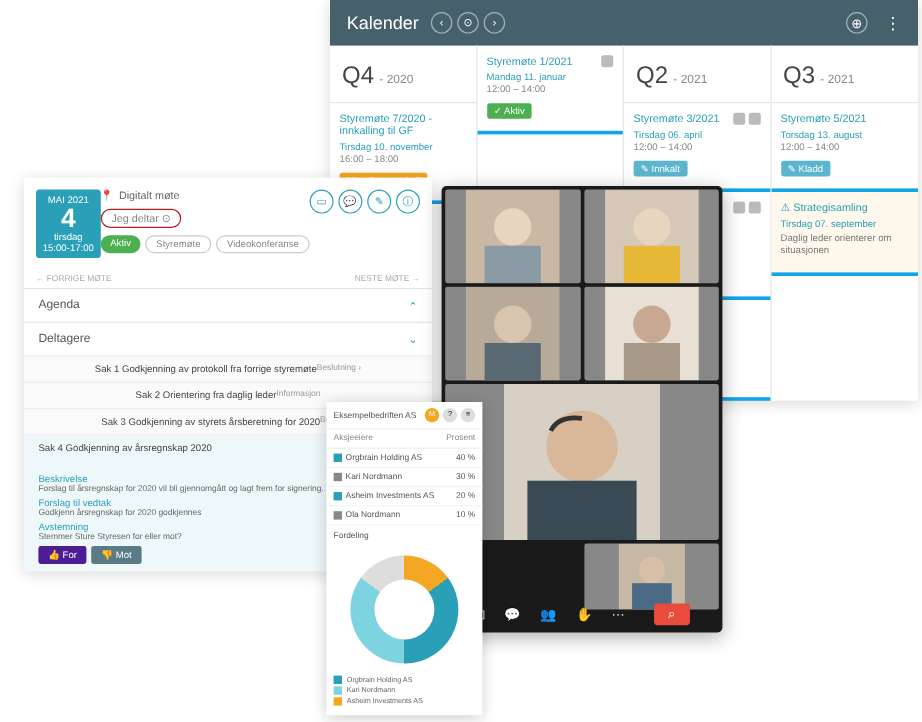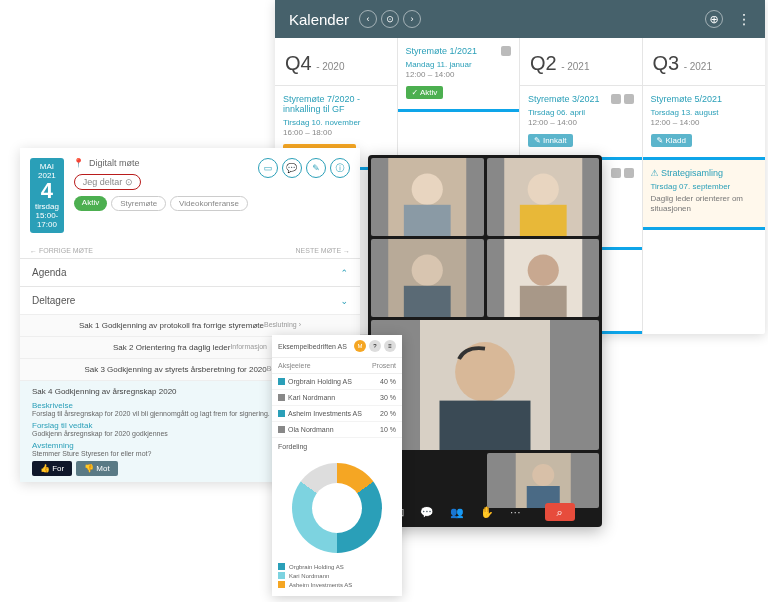--- a/index.html
+++ b/index.html
@@ -28,44 +28,44 @@
 .b-or{background:#f5a623}
 .b-gr{background:#4caf50}
 .b-bl{background:#5bb5cc}
 .b-teal{background:#4aa}
 .cal-ev .desc{color:#777;font-size:8px;line-height:1.3;margin-top:3px}
 .warn{color:#f5a623}
 
 
 .meet{position:absolute;left:20px;top:148px;width:340px;background:#fff;box-shadow:0 2px 12px rgba(0,0,0,.15)}
 .meet-head{background:#46616b;color:#fff;padding:8px 12px;font-size:11px}
-.meet-top{padding:10px;display:flex;gap:10px}
+.meet-top{padding:10px;display:flex;}
 .datebox{background:#2a9fb8;color:#fff;width:54px;text-align:center;padding:4px;border-radius:3px;font-size:8px}
 .datebox .d{font-size:22px;font-weight:bold;line-height:1}
 .meet-info{flex:1;font-size:9px;color:#666}
 .meet-info .loc{display:flex;align-items:center;gap:4px;margin-bottom:6px}
 .meet-info .att{display:inline-block;border:1px solid #b91c1c;border-radius:10px;padding:2px 8px;margin-bottom:6px;color:#888}
 .meet-info .chips{display:flex;gap:4px}
 .chip{padding:2px 8px;border-radius:10px;font-size:8px}
 .chip.g{background:#4caf50;color:#fff}
 .chip.o{border:1px solid #ccc;color:#888}
 .meet-icons{display:flex;gap:4px}
 .meet-icons span{width:20px;height:20px;border:1px solid #2a9fb8;border-radius:50%;display:flex;align-items:center;justify-content:center;font-size:9px;color:#2a9fb8}
 .meet-nav{display:flex;justify-content:space-between;padding:4px 10px;font-size:7px;color:#aaa}
 .sect{border-top:1px solid #e5e5e5;padding:8px 12px;font-size:10px;color:#555;display:flex;justify-content:space-between;align-items:center}
 .sect .ch{color:#2a9fb8;font-size:9px}
 .ag-item{border-top:1px solid #eee;padding:6px 12px;font-size:8px;color:#444;display:flex;justify-content:center;background:#fafafa}
 .ag-item.exp{background:#eef8fa;display:block}
 .ag-item .type{color:#999;font-size:7px}
-.ag-item.exp .row1{display:flex;justify-content:space-between;margin-bottom:5px}
+.ag-item.exp .row1{display:flex;justify-content:space-between;margin-bottom:17px}
 .ag-item.exp .lbl{color:#2a9fb8;font-size:8px;margin-top:4px}
 .ag-item.exp .txt{color:#666;font-size:7px;margin-bottom:3px}
 .vote{display:flex;gap:4px;margin-top:4px}
 .vote button{border:none;padding:3px 8px;border-radius:2px;font-size:8px;color:#fff}
-.vote .for{background:#0f172a}
+.vote .for{background:#4c1d95}
 .vote .mot{background:#5a7a85}
 
 
 .vid{position:absolute;left:368px;top:155px;width:234px;height:372px;background:#1a1a1a;border-radius:4px;padding:3px;box-shadow:0 4px 16px rgba(0,0,0,.3)}
 .vg{display:grid;grid-template-columns:1fr 1fr;grid-template-rows:78px 78px 130px 55px;gap:3px;height:calc(100% - 24px)}
 .vc{background:#888;border-radius:2px;overflow:hidden}
 .vc svg{width:100%;height:100%}
 .vc.big{grid-column:1/3}
 .vbar{height:24px;display:flex;align-items:center;justify-content:center;gap:16px;color:#ccc;font-size:11px}
 .vbar .hang{background:#e74c3c;width:30px;height:18px;border-radius:3px;display:flex;align-items:center;justify-content:center;color:#fff;margin-left:8px}

